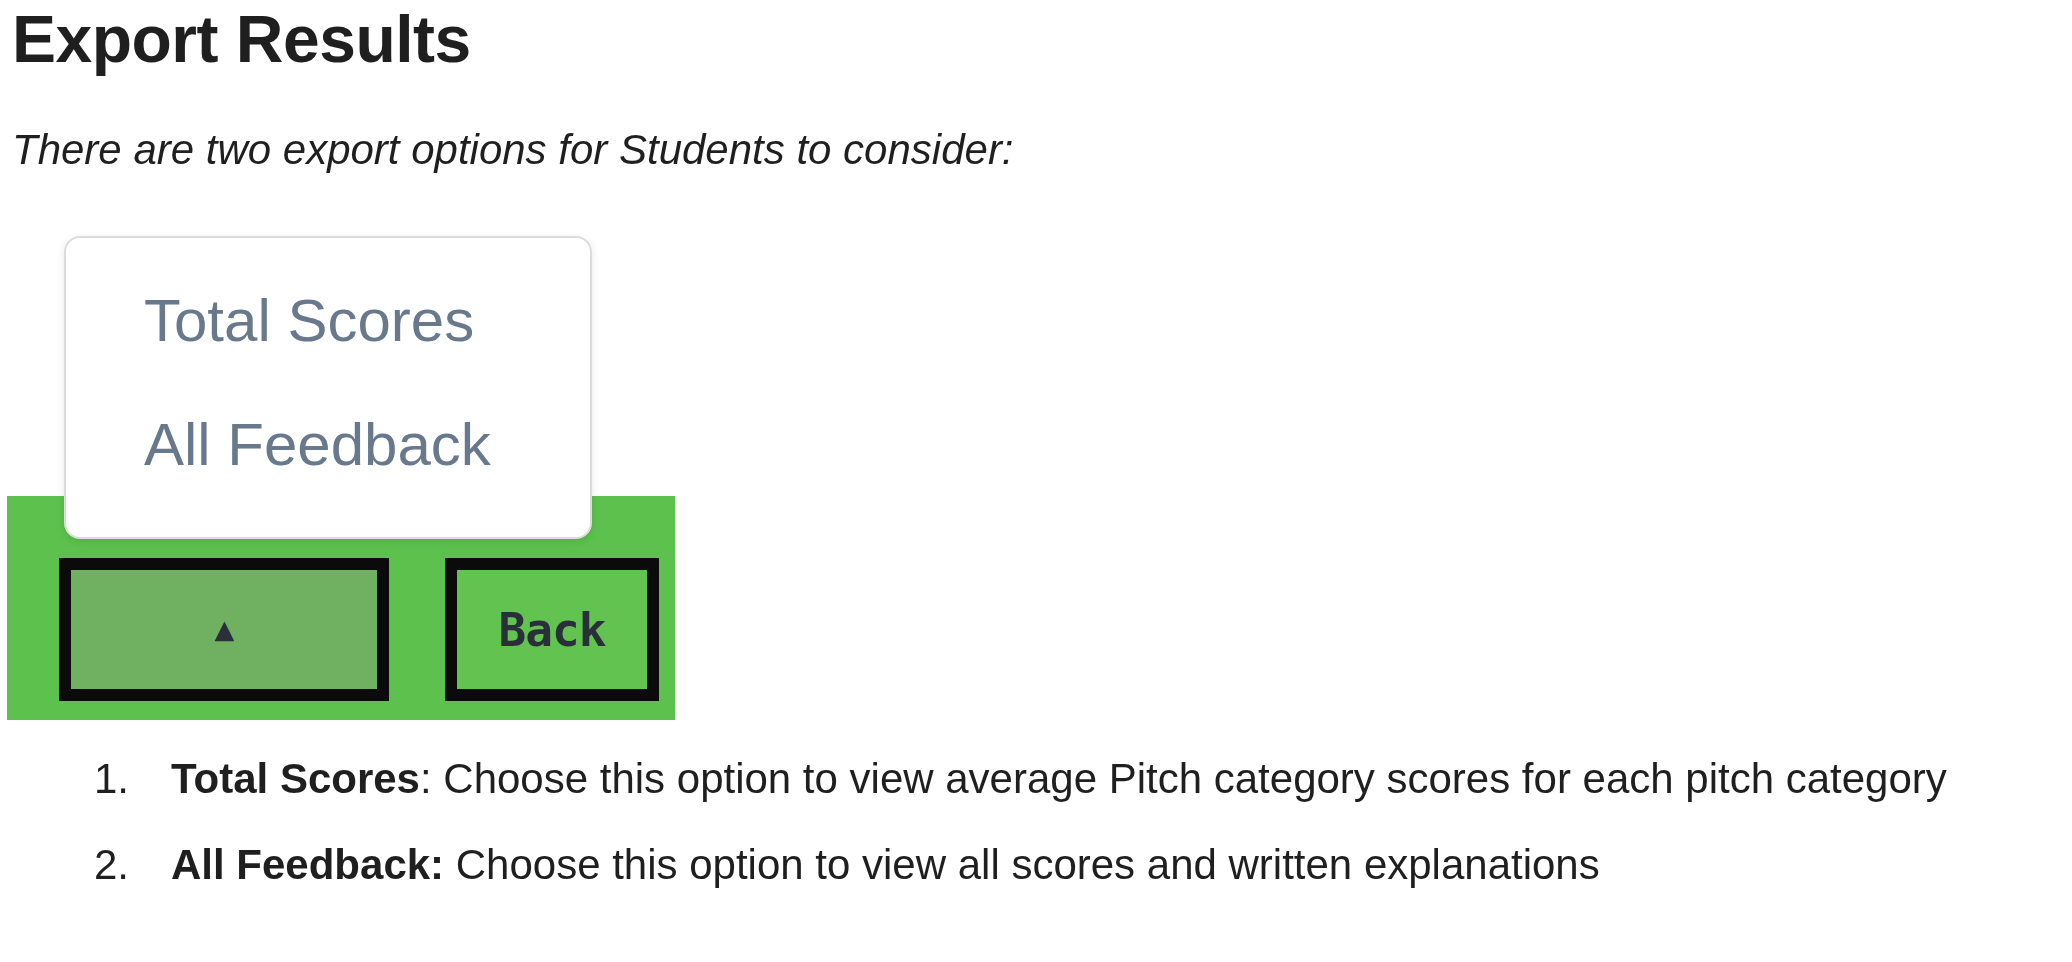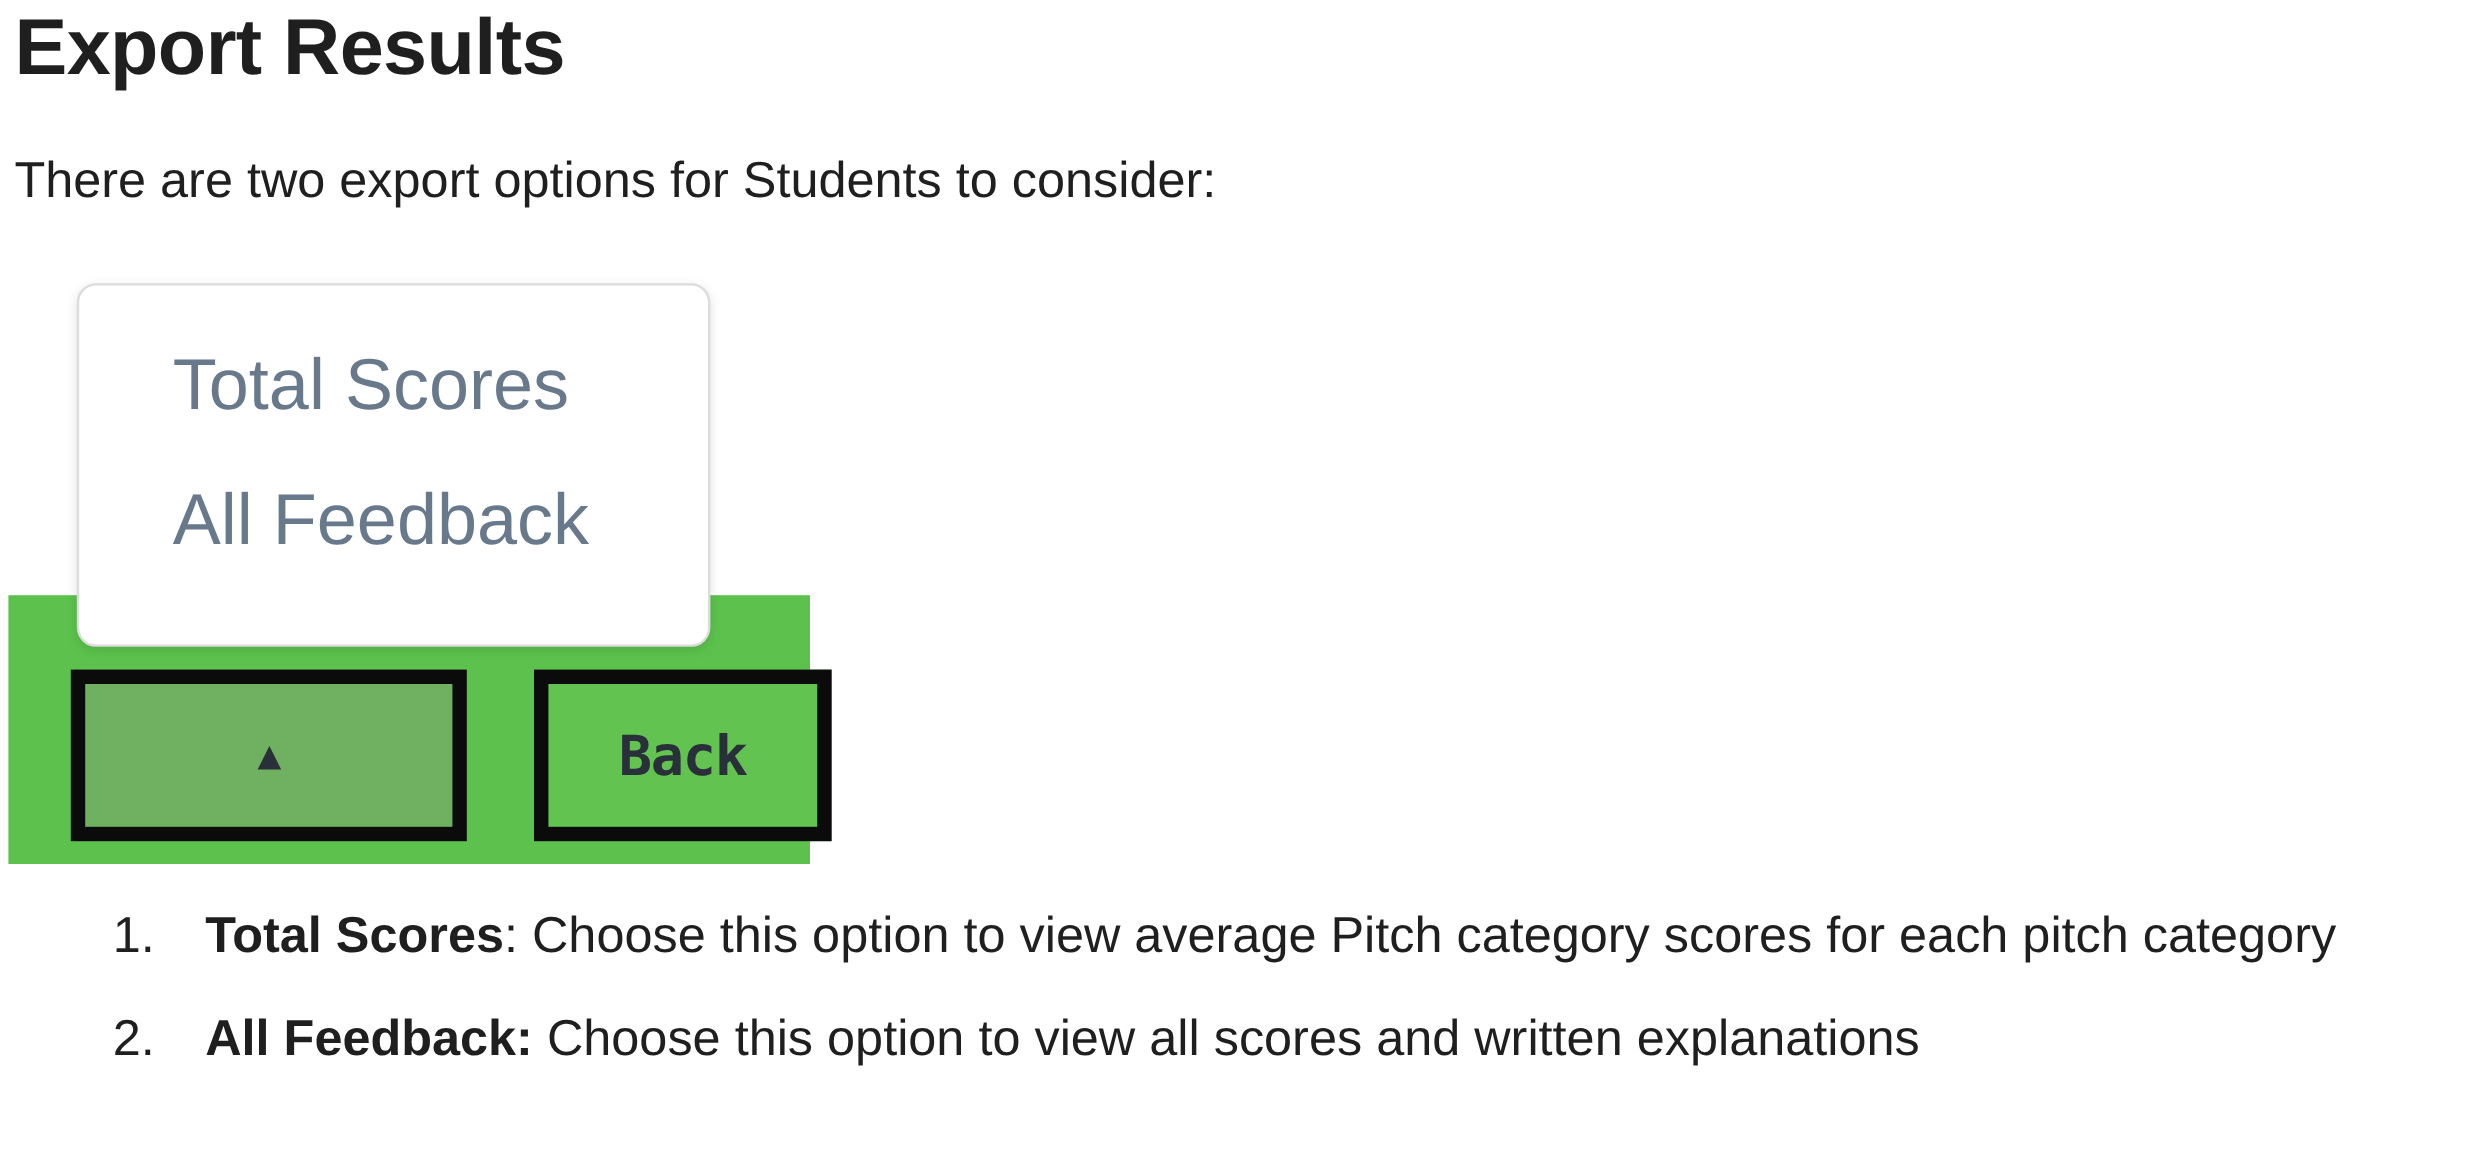--- a/index.html
+++ b/index.html
@@ -17,50 +17,50 @@
   body{
     width:2072px;height:962px;overflow:hidden;background:#ffffff;
     font-family:"Liberation Sans",sans-serif;color:var(--text-color);
     padding:2px 0 0 12px;
   }
   h1.page-title{
     margin:0;font-size:66px;font-weight:700;line-height:1.15;
     letter-spacing:-0.5px;color:var(--text-color);
   }
   p.intro{
-    margin:48px 16px 0 0;font-size:42px;line-height:1.15;color:var(--text-color);
+    margin:48px 16px 0 0;font-size:42px;line-height:1.15;color:var(--text-color);font-style:italic;
   }
   
   .shot{
     position:relative;width:680px;height:484px;margin:62px 0 0 -5px;
   }
   .green-strip{
     position:absolute;left:0;top:260px;width:668px;height:224px;
     background:var(--green-strip);
   }
   .dropdown-panel{
     position:absolute;left:57px;top:0;width:528px;height:303px;
     background:#ffffff;border:2px solid var(--panel-border-color);
     border-radius:16px;box-shadow:0 3px 10px rgba(0,0,0,0.10);
   }
   .menu-item{
     font-size:60px;line-height:1.16;color:var(--menu-item-color);
     margin-left:78px;white-space:nowrap;cursor:default;
   }
   .menu-item.first{margin-top:48px;}
-  .menu-item.second{margin-top:42px;}
+  .menu-item.second{margin-top:54px;}
   .shot-btn{
     position:absolute;top:322px;height:143px;
     display:flex;align-items:center;justify-content:center;gap:20px;
     border:12px solid var(--button-border-color);
     font-family:"DejaVu Sans Mono",monospace;font-weight:700;font-size:46px;
     color:var(--button-text-color);letter-spacing:-1px;
   }
   .shot-btn.export{left:52px;width:330px;background:var(--export-button-fill);}
-  .shot-btn.back{left:438px;width:248px;background:var(--back-button-fill);}
+  .shot-btn.back{left:438px;width:214px;background:var(--back-button-fill);}
   .caret{font-size:33px;line-height:1;transform:translateY(-1px);}
   
   .export-list{margin:16px 0 0 0;padding-right:16px;}
   .list-item{display:flex;font-size:42px;line-height:2.05;color:var(--text-color);}
   .li-num{width:77px;margin-left:82px;flex:0 0 auto;}
   .li-text{flex:1;}
   .li-term{font-weight:700;white-space:pre-wrap;}
   .li-desc{white-space:pre-wrap;}
 </style>
 </head>

